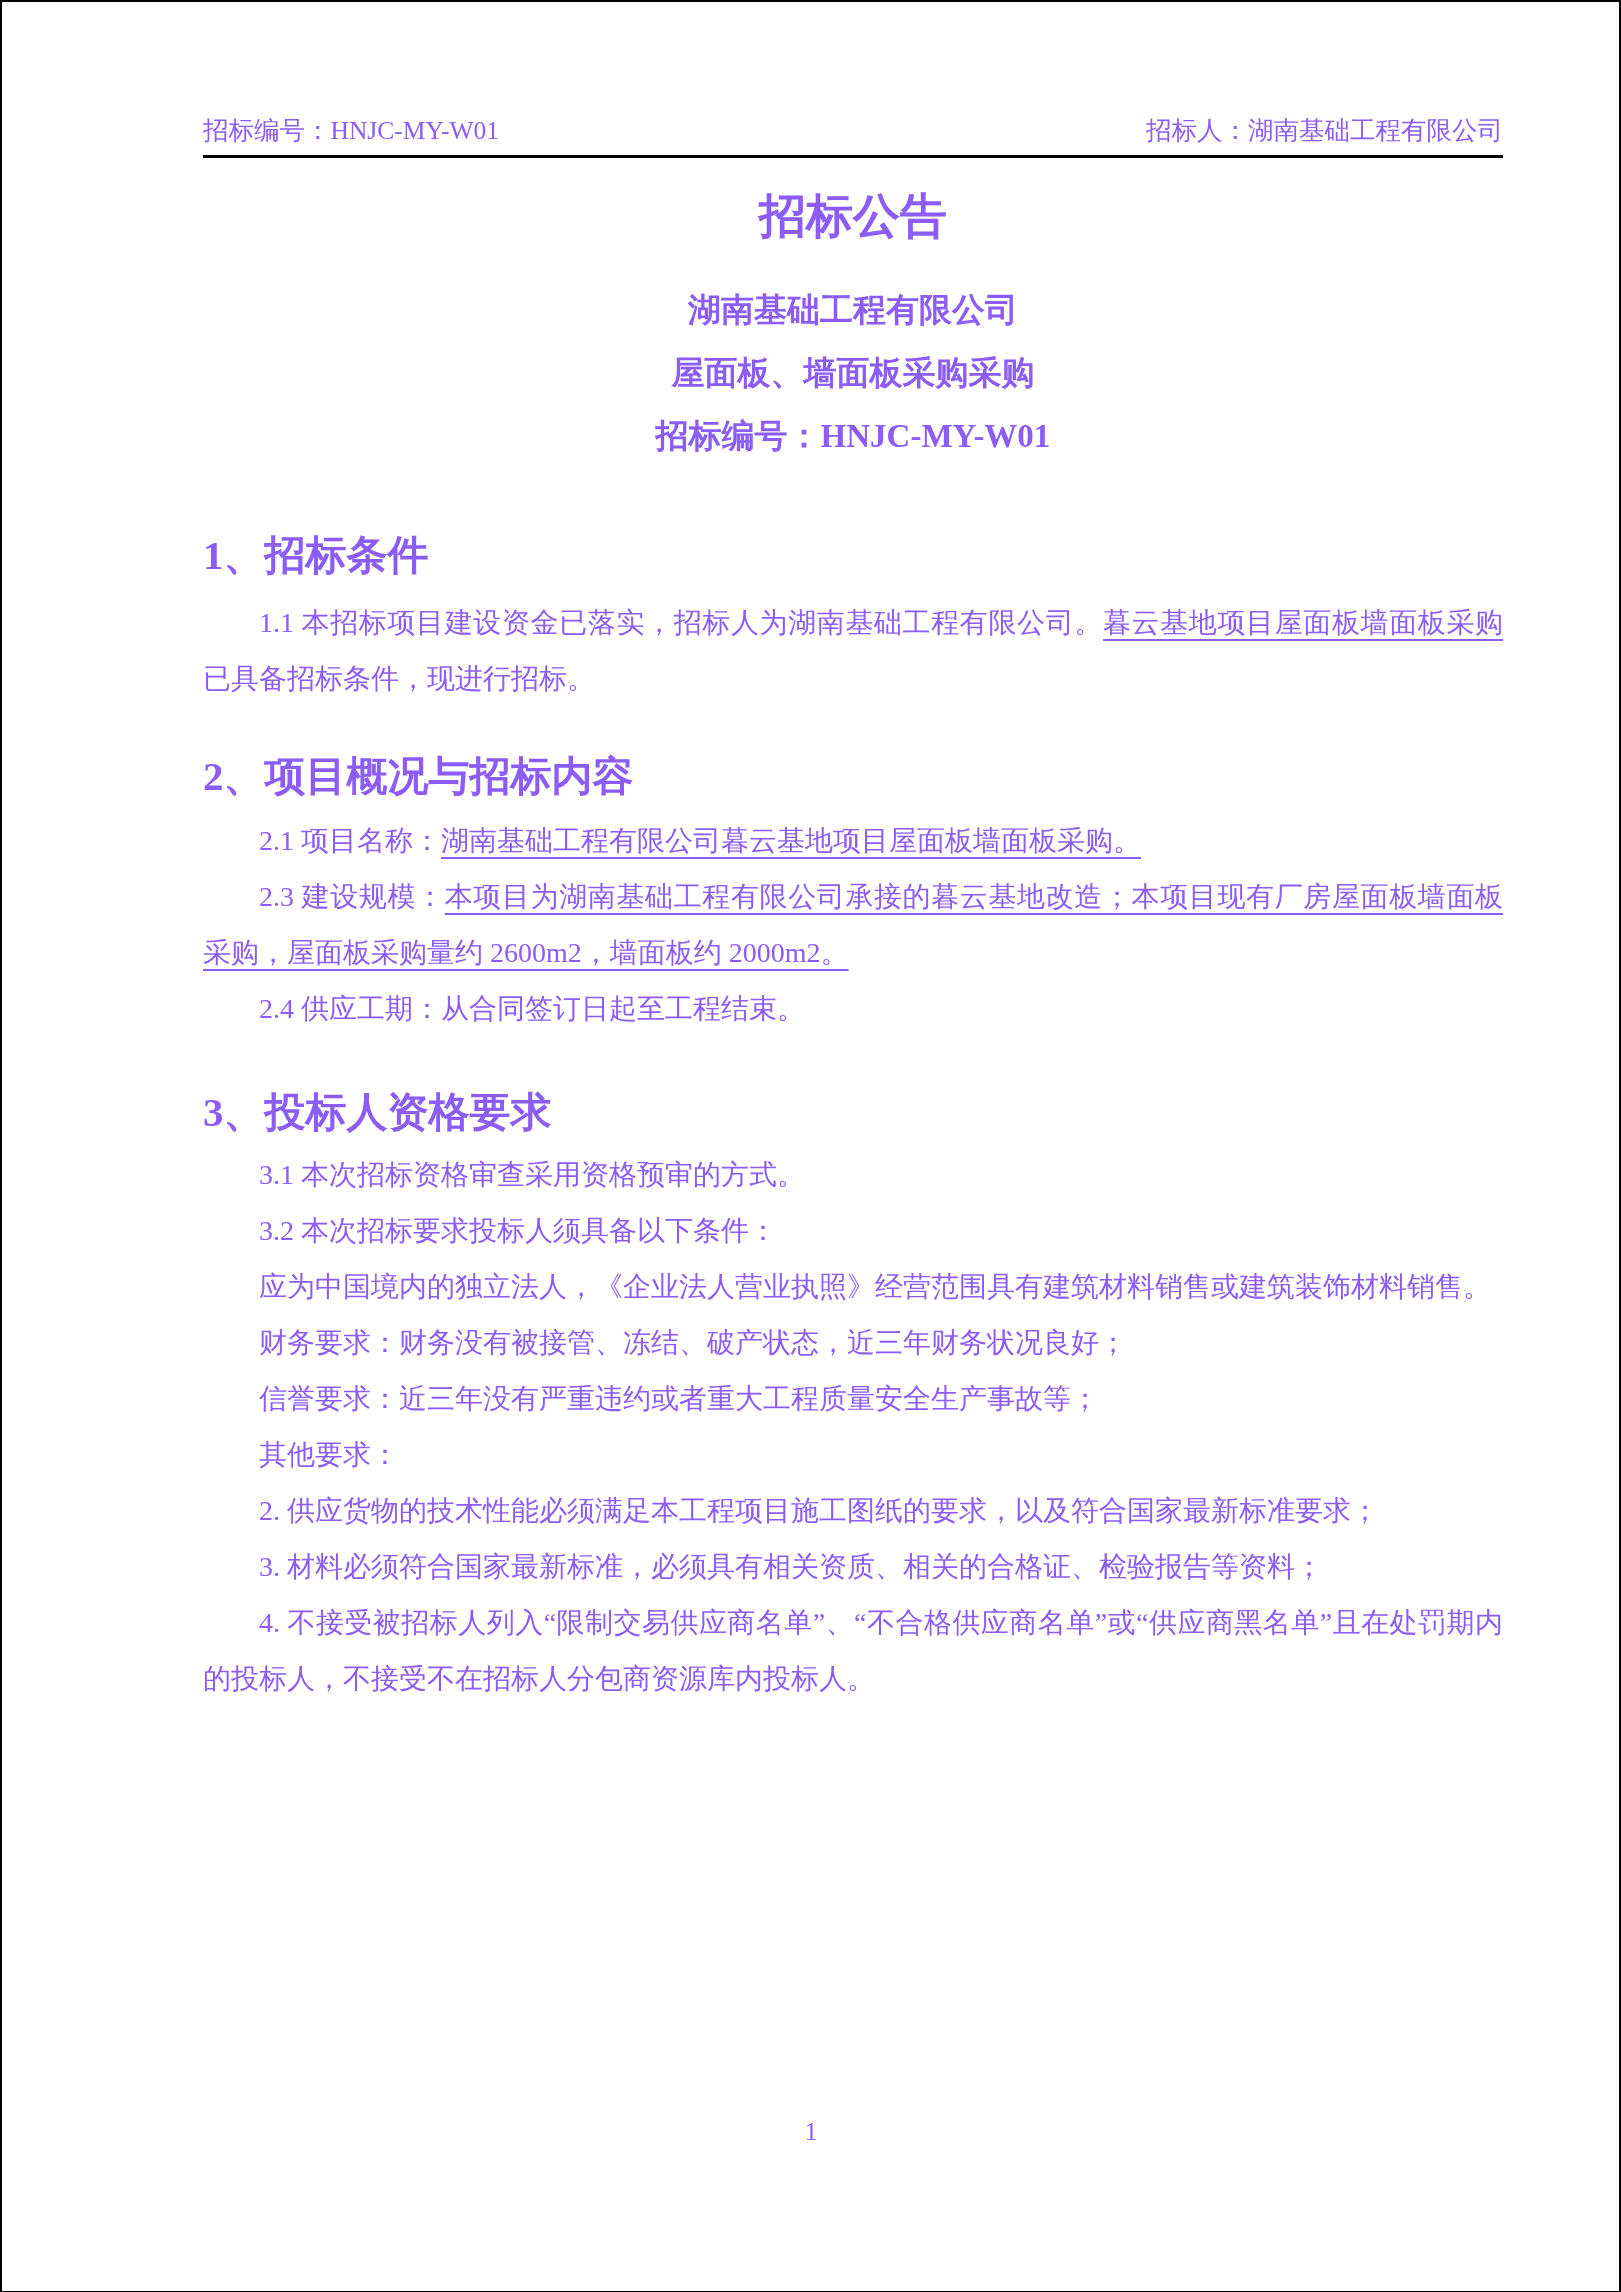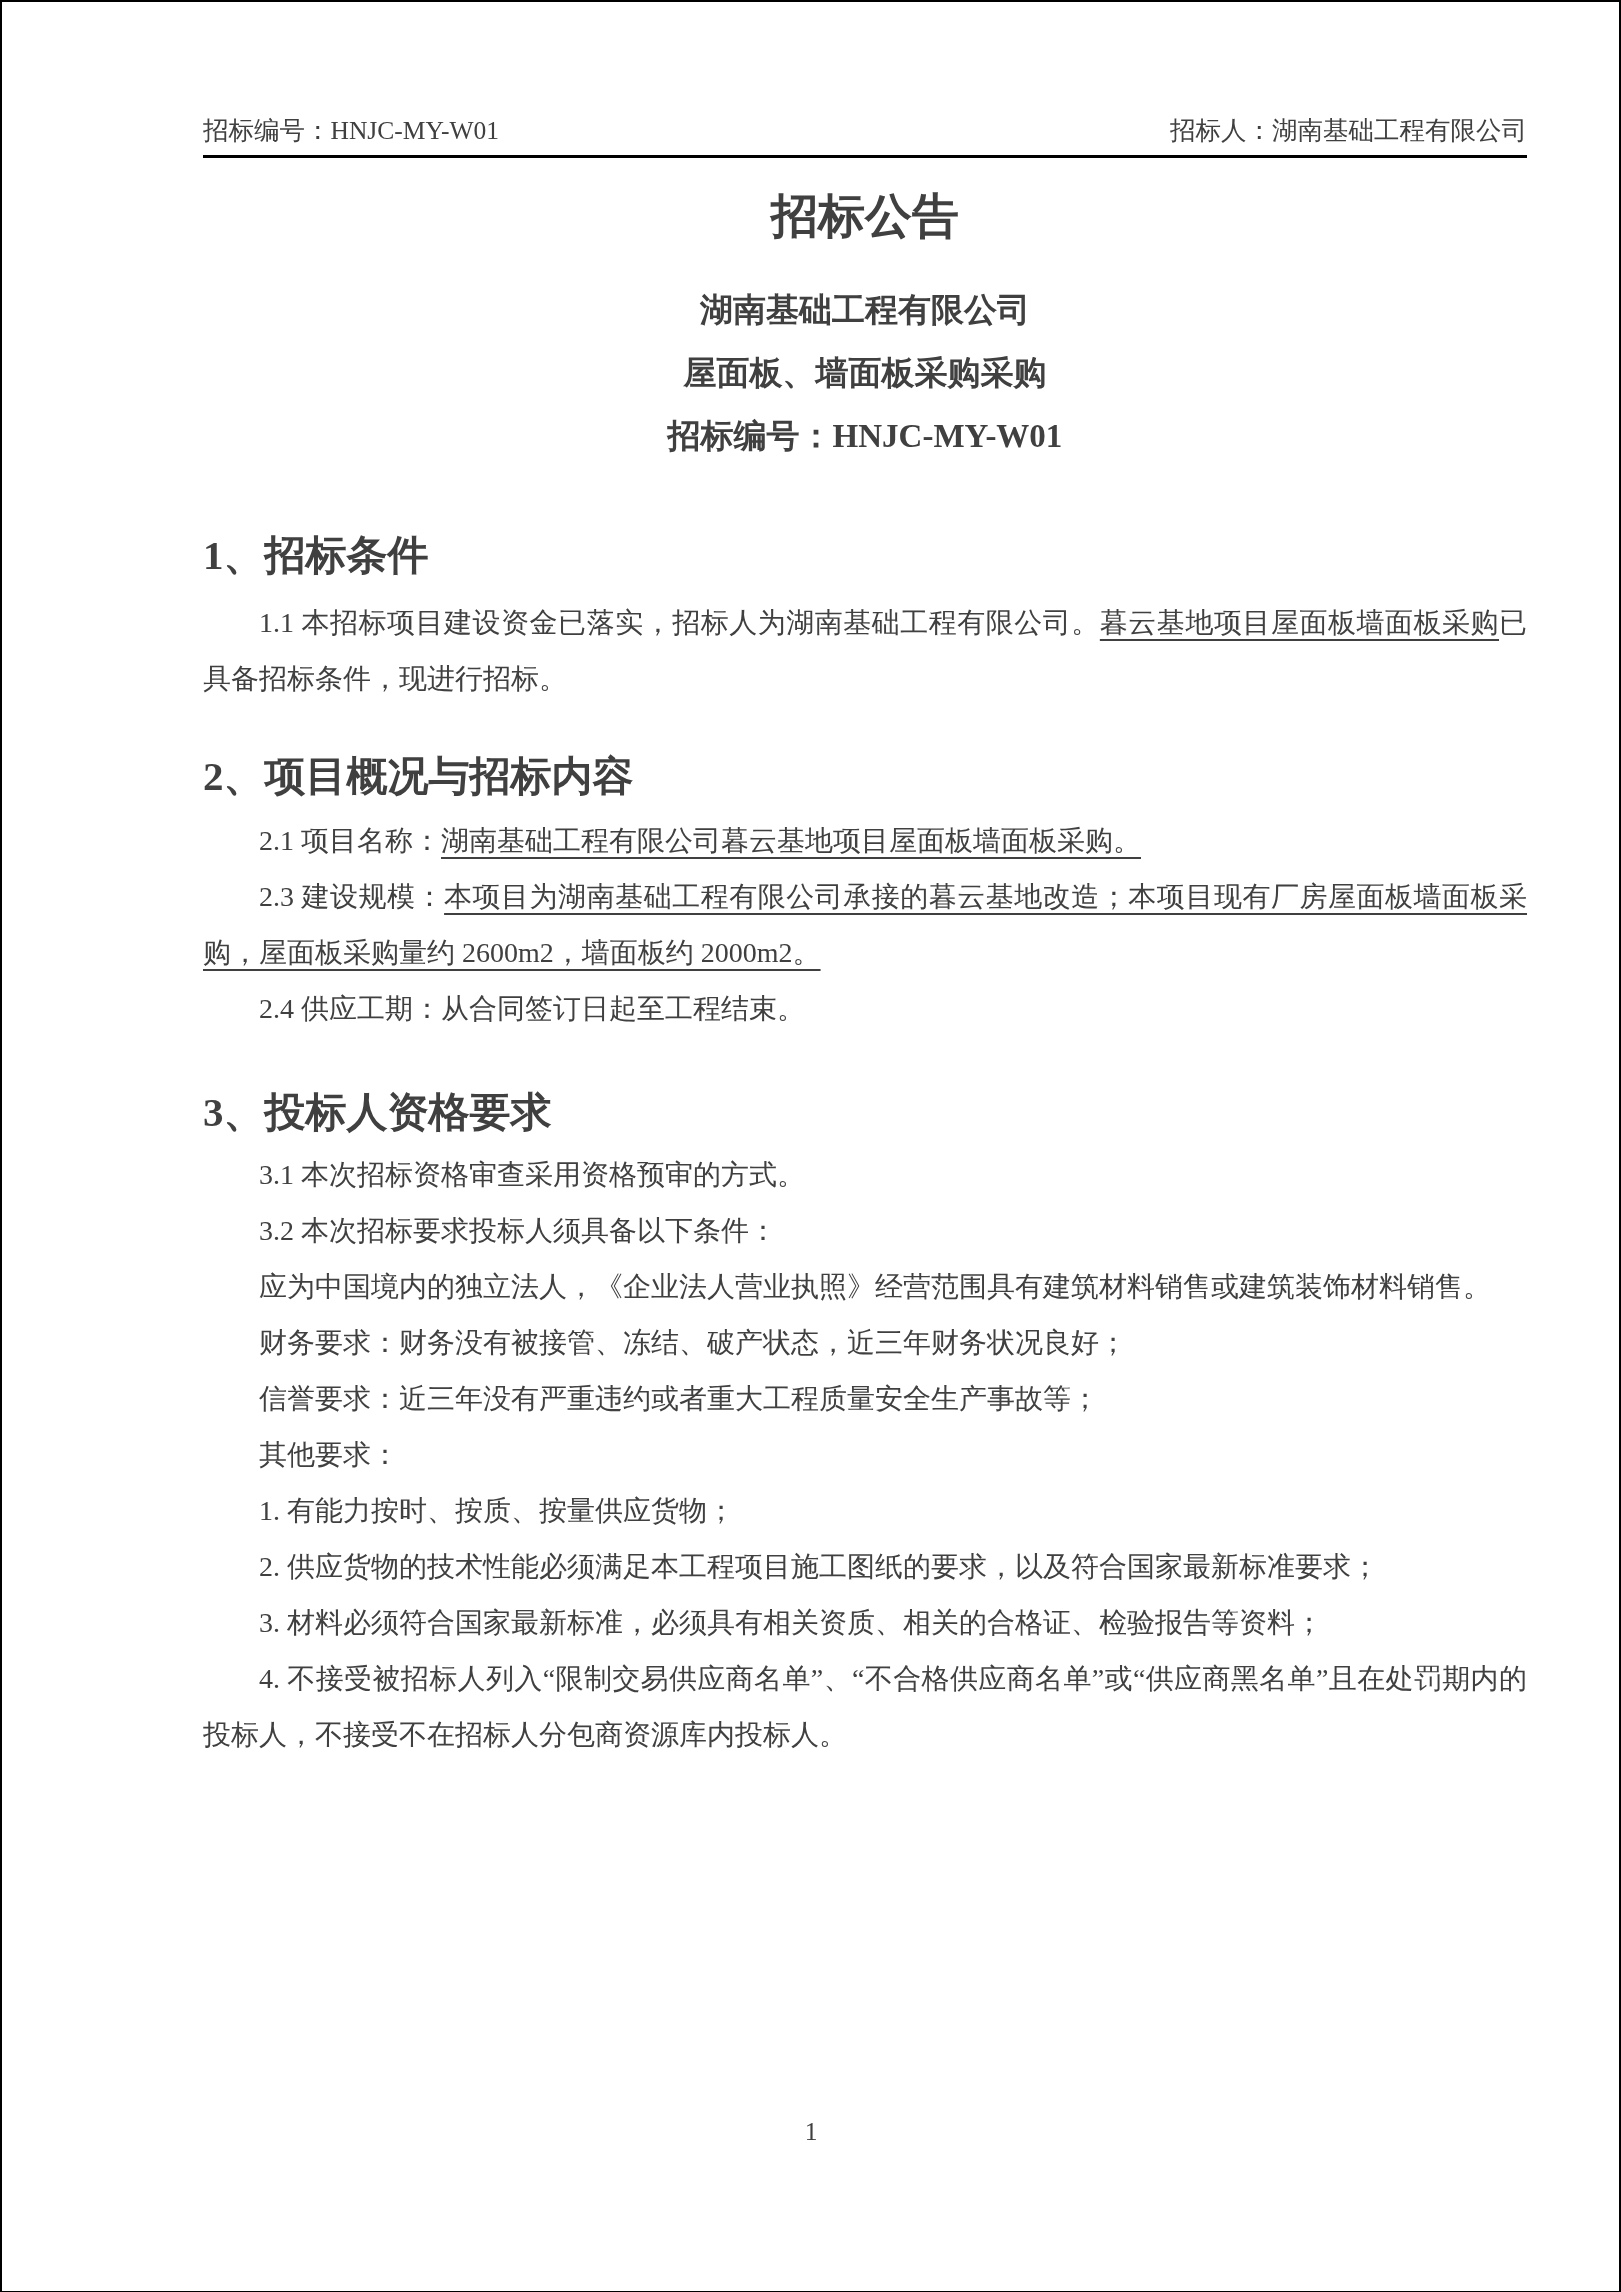--- a/index.html
+++ b/index.html
@@ -7,24 +7,24 @@
     padding: 0;
     background: #ffffff;
   }
   .page {
     position: relative;
     width: 1621px;
     height: 2293px;
     box-sizing: border-box;
     background: #ffffff;
     border: 2px solid #000000;
-    padding: 112px 92px 0 201px;
+    padding: 112px 116px 0 201px;
     overflow: hidden;
     font-family: "Liberation Serif", "DejaVu Serif", serif;
-    color: #404040;
+    color: #8b5cf6;
   }
   .doc-header {
     display: flex;
     justify-content: space-between;
     align-items: flex-end;
     font-size: 25.5px;
     line-height: 33px;
     padding-bottom: 7.8px;
     border-bottom: 3.9px solid #000000;
   }
@@ -106,21 +106,20 @@
   </div>
 
   <div class="section sec-3">
     <h2 class="section-heading">3、投标人资格要求</h2>
     <p class="para"><span>3.1 本次招标资格审查采用资格预审的方式。</span></p>
     <p class="para"><span>3.2 本次招标要求投标人须具备以下条件：</span></p>
     <p class="para"><span>应为中国境内的独立法人，《企业法人营业执照》经营范围具有建筑材料销售或建筑装饰材料销售。</span></p>
     <p class="para"><span>财务要求：财务没有被接管、冻结、破产状态，近三年财务状况良好；</span></p>
     <p class="para"><span>信誉要求：近三年没有严重违约或者重大工程质量安全生产事故等；</span></p>
     <p class="para"><span>其他要求：</span></p>
-    <p class="para"><span>1. 有能力按时、按质、按量供应货物；</span></p>
     <p class="para"><span>2. 供应货物的技术性能必须满足本工程项目施工图纸的要求，以及符合国家最新标准要求；</span></p>
     <p class="para"><span>3. 材料必须符合国家最新标准，必须具有相关资质、相关的合格证、检验报告等资料；</span></p>
     <p class="para"><span>4. 不接受被招标人列入“限制交易供应商名单”、“不合格供应商名单”或“供应商黑名单”且在处罚期内的投标人，不接受不在招标人分包商资源库内投标人。</span></p>
   </div>
 
   <div class="page-number">1</div>
 
 </div>
 
 

